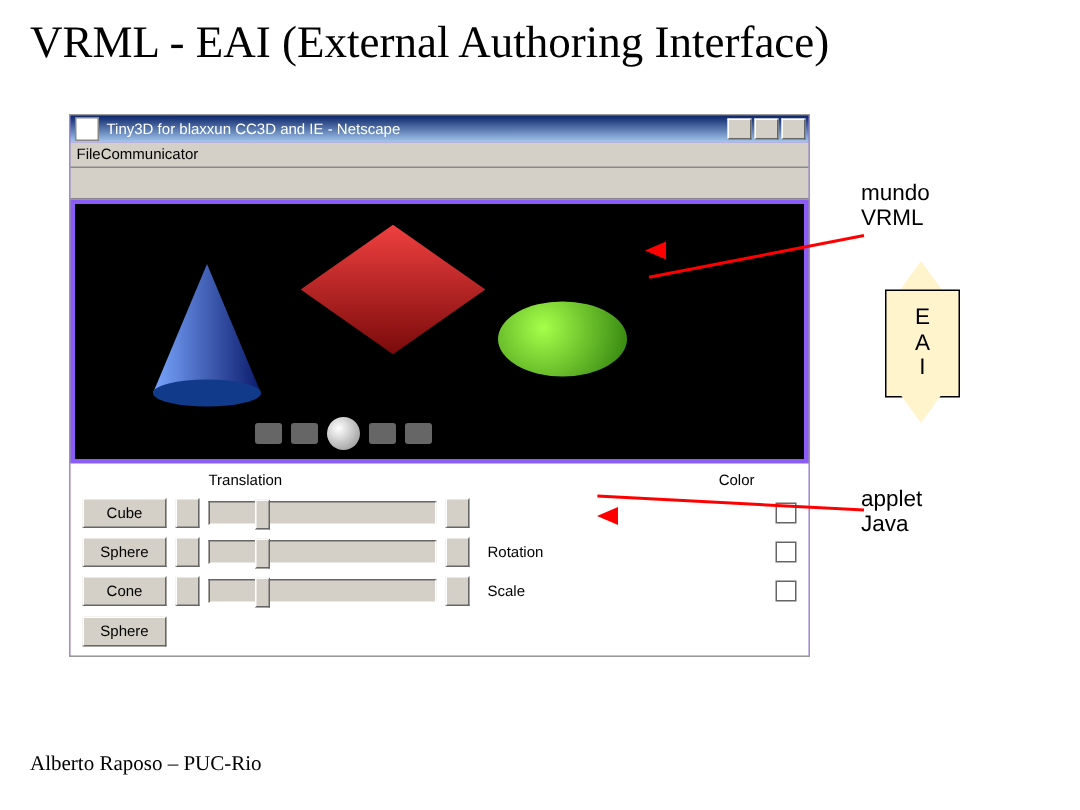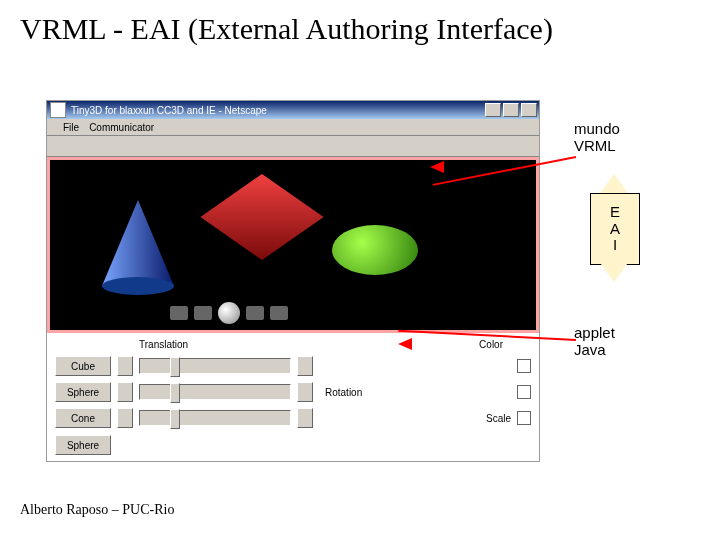--- a/index.html
+++ b/index.html
@@ -1,24 +1,24 @@
 <!DOCTYPE html>
 <html><head>
 <meta charset="utf-8">
 <style>
 html,body{margin:0;padding:0;font-family:"Times New Roman",serif;background:#fff;color:#000}
 .slide{width:720px;height:540px;position:relative;box-sizing:border-box}
 .title{position:absolute;left:20px;top:12px;font-size:30px;font-weight:400}
 .foot{position:absolute;left:20px;bottom:22px;font-size:14px}
-.shot{position:absolute;left:46px;top:100px;width:492px;height:360px;border:1px solid #999;background:#fca5a5;display:flex;flex-direction:column}
+.shot{position:absolute;left:46px;top:76px;width:492px;height:360px;border:1px solid #999;background:#8b5cf6;display:flex;flex-direction:column}
 .tb{height:18px;background:linear-gradient(#0a246a,#a6caf0);display:flex;align-items:center}
 .tb .icn{width:14px;height:14px;margin:0 3px;background:#fff;border:1px solid #888}
 .tb .ttl{flex:1;color:#fff;font:10px sans-serif;padding-left:2px;white-space:nowrap;overflow:hidden}
 .wbtn{width:14px;height:12px;background:#d4d0c8;border:1px solid #fff;border-right-color:#666;border-bottom-color:#666;margin-right:2px}
-.menubar{height:16px;background:#d4d0c8;border-bottom:1px solid #888;display:flex;align-items:center;padding-left:16px;gap:10px;font:10px sans-serif;color:#000}
+.menubar{height:16px;background:#d4d0c8;border-bottom:1px solid #888;display:flex;align-items:center;padding-left:4px;font:10px sans-serif;color:#000}
 .toolbar{height:20px;background:#d4d0c8;border-bottom:1px solid #888}
 .scene{height:170px;background:#000;position:relative;margin:3px}
 .cone{position:absolute;left:48px;top:40px;filter:drop-shadow(0 0 0 #000)}
 .cube{position:absolute;left:175px;top:20px;width:74px;height:74px;transform:rotate(45deg) skew(-10deg,-10deg);background:linear-gradient(135deg,#f04040,#7a0a0a)}
 .ell{position:absolute;left:282px;top:65px;width:86px;height:50px;border-radius:50%;background:radial-gradient(circle at 35% 35%,#a6ff4a,#2a7a0a)}
 .navbar{position:absolute;left:120px;bottom:6px;display:flex;gap:6px;align-items:center}
 .navbtn{width:18px;height:14px;background:#666;border-radius:2px}
 .navball{width:22px;height:22px;border-radius:50%;background:radial-gradient(circle at 35% 35%,#fff,#888)}
 .controls{flex:1;background:#fff;padding:6px 8px;display:flex;flex-direction:column;gap:6px;font:10px sans-serif}
 .crow{display:flex;align-items:center;gap:6px}
@@ -108,21 +108,21 @@
         <div class="slider"></div>
         <div class="btn3d" style="width:14px"></div>
         <div class="hdrlbl" style="flex:1;text-align:left;padding-left:6px">Rotation</div>
         <div class="chk"></div>
       </div>
       <div class="crow">
         <div class="btn3d">Cone</div>
         <div class="btn3d" style="width:14px"></div>
         <div class="slider"></div>
         <div class="btn3d" style="width:14px"></div>
-        <div class="hdrlbl" style="flex:1;text-align:right;padding-left:6px">Scale</div>
+        <div class="hdrlbl" style="flex:1;text-align:left;padding-left:6px">Scale</div>
         <div class="chk"></div>
       </div>
       <div class="btn3d reset">Sphere</div>
     </div>
   </div>
 
   <div class="annot a1">
     <span>mundo</span><br>
     <span>VRML</span>
   </div>

